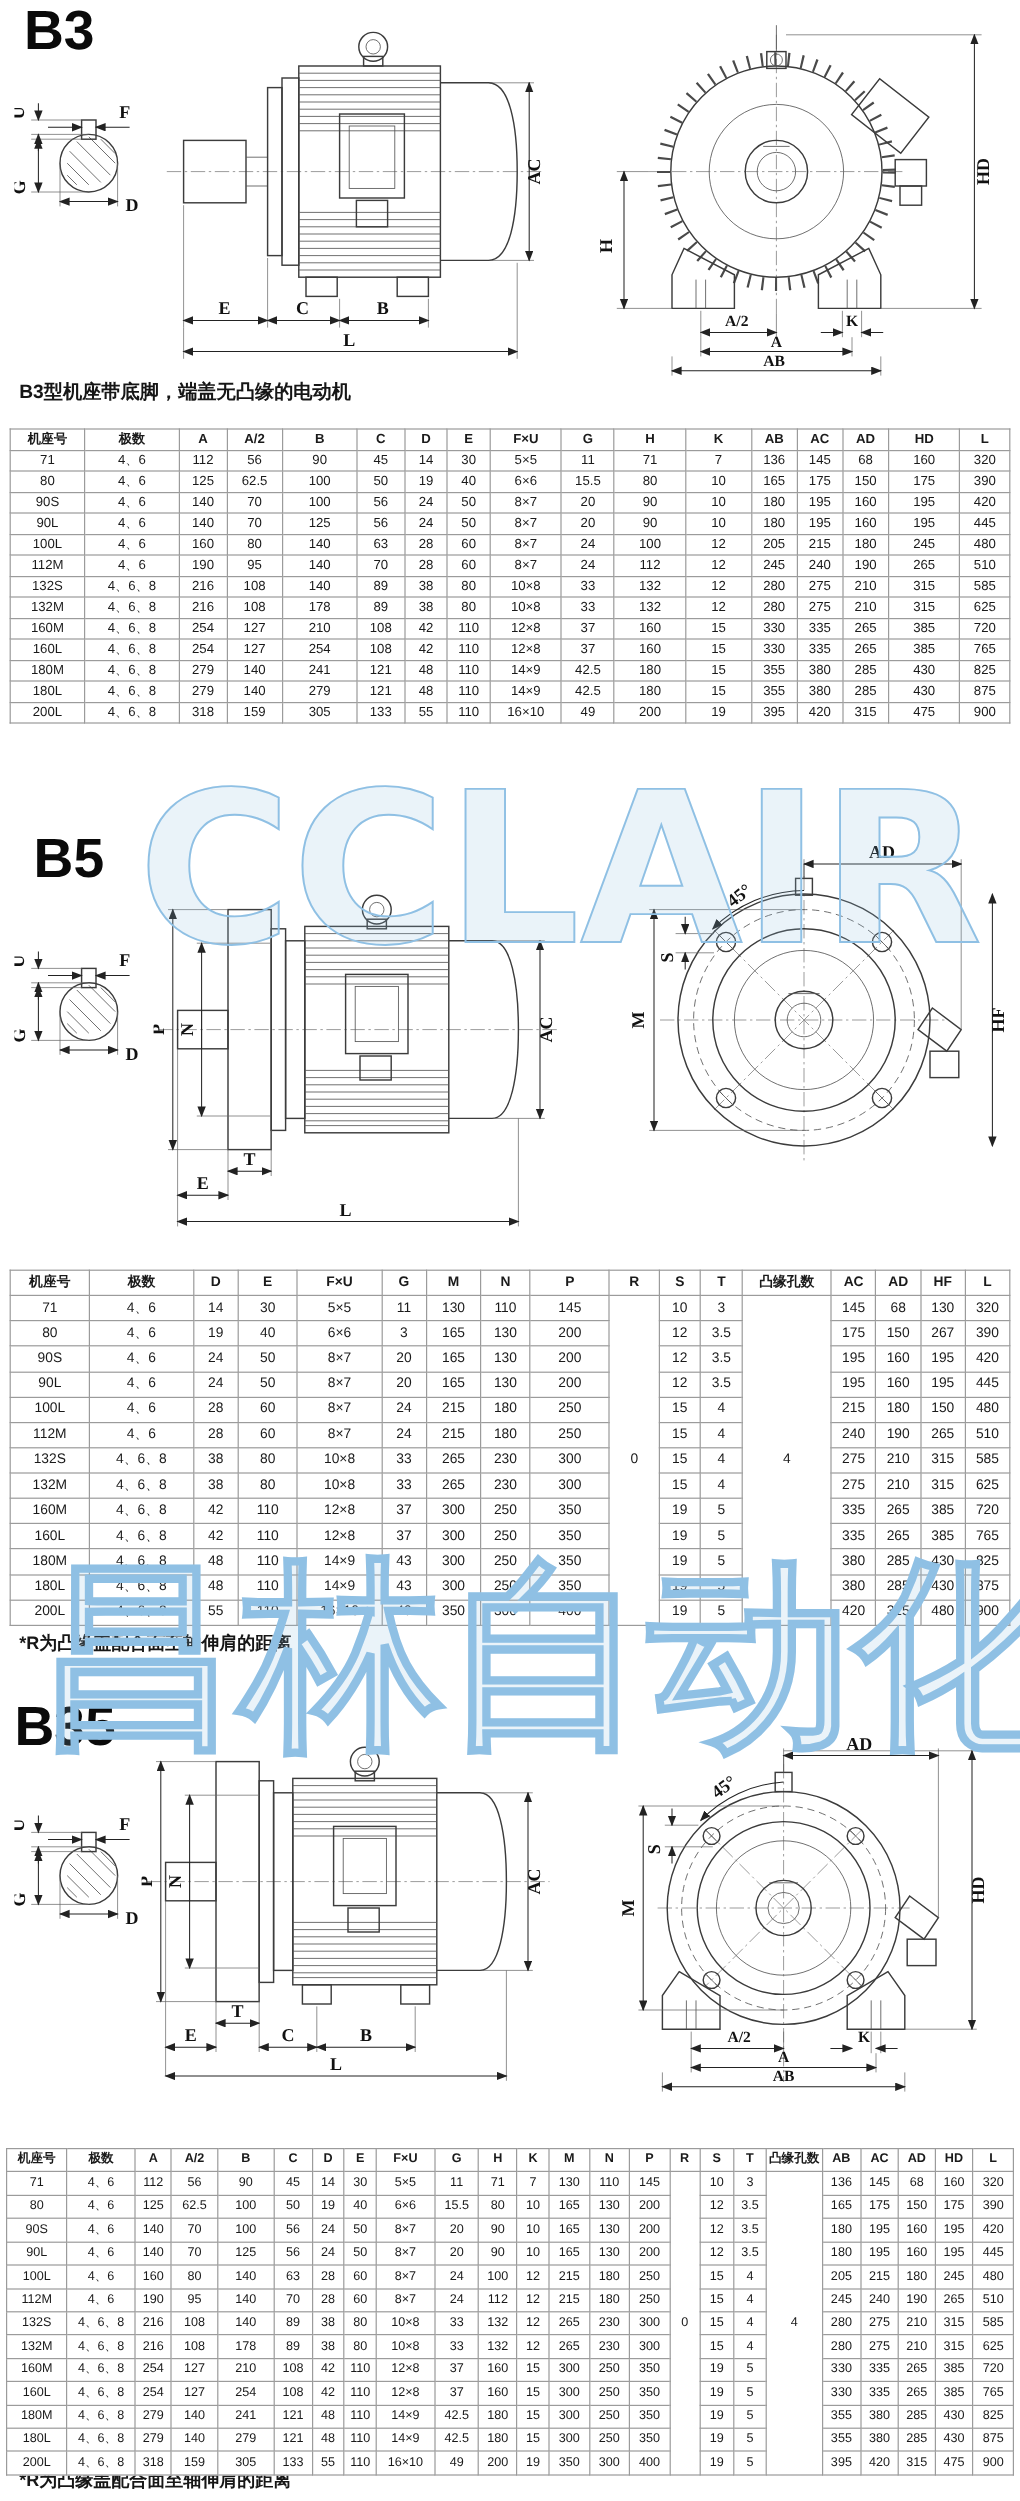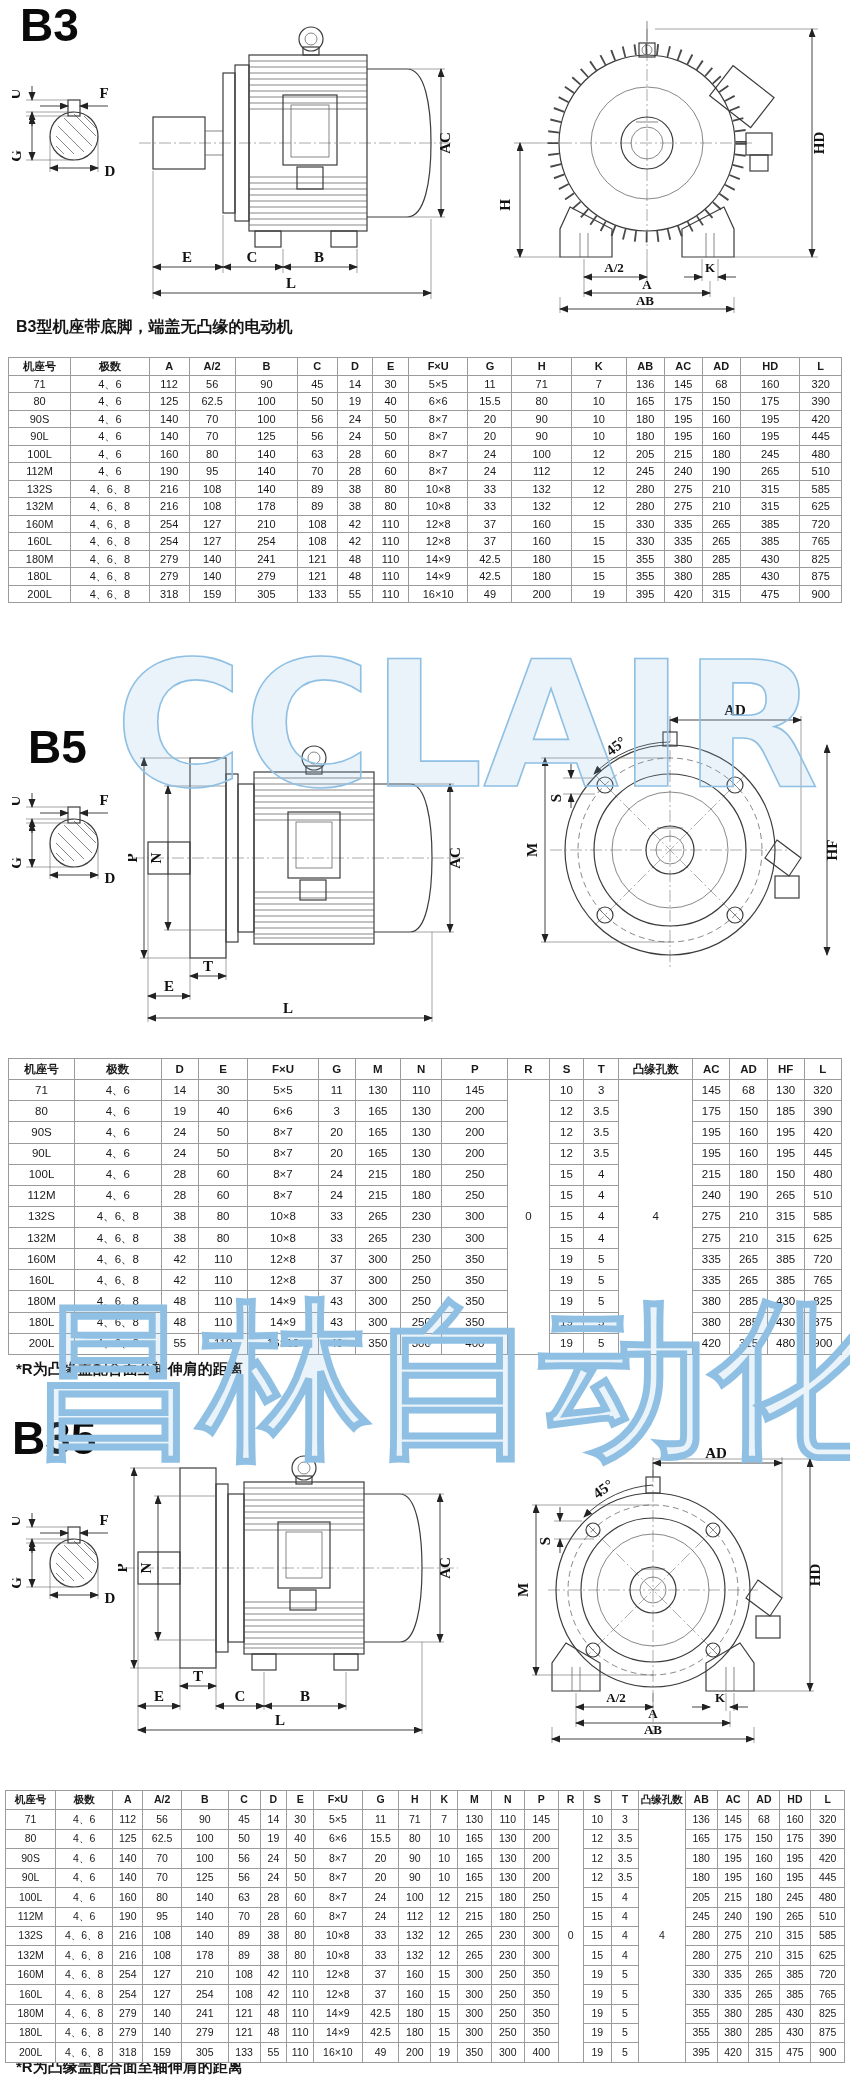--- a/index.html
+++ b/index.html
@@ -432,21 +432,21 @@
           <td>420</td>
           <td>315</td>
           <td>475</td>
           <td>900</td>
         </tr>
       </tbody>
     </table>
 
   <div class="watermark" style="left:115px;top:638px;font-size:175px;">CCLAIR</div>
 
-  <div class="heading" style="left:28px;top:724px;">B5</div>
+  <div class="heading" style="left:28px;top:692px;">B5</div>
 
   <svg class="drawing" style="left:12px;top:775px;" width="130" height="115" viewBox="0 0 130 115">
     <g>
       <circle class="ln" cx="62" cy="68" r="24"></circle>
       <path class="tn" d="M46,58 L72,84 M44,68 L62,86 M52,50 L80,78 M62,46 L84,68 M44,78 L52,86 M72,48 L84,60"></path>
       <rect class="ln" x="56" y="32" width="12" height="16"></rect>
     </g>
     <g>
       <path class="xt" d="M56,32 L14,32 M62,44 L14,44 M56,48 L14,48 M62,92 L14,92 M38,68 L38,104 M86,68 L86,104"></path>
       <line class="dm" x1="28" y1="38" x2="56" y2="38" marker-end="url(#arw)"></line>
@@ -601,21 +601,21 @@
           <td>40</td>
           <td>6×6</td>
           <td>3</td>
           <td>165</td>
           <td>130</td>
           <td>200</td>
           <td>12</td>
           <td>3.5</td>
           <td>175</td>
           <td>150</td>
-          <td>185</td>
+          <td>267</td>
           <td>390</td>
         </tr>
         <tr>
           <td>90S</td>
           <td>4、6</td>
           <td>24</td>
           <td>50</td>
           <td>8×7</td>
           <td>20</td>
           <td>165</td>

